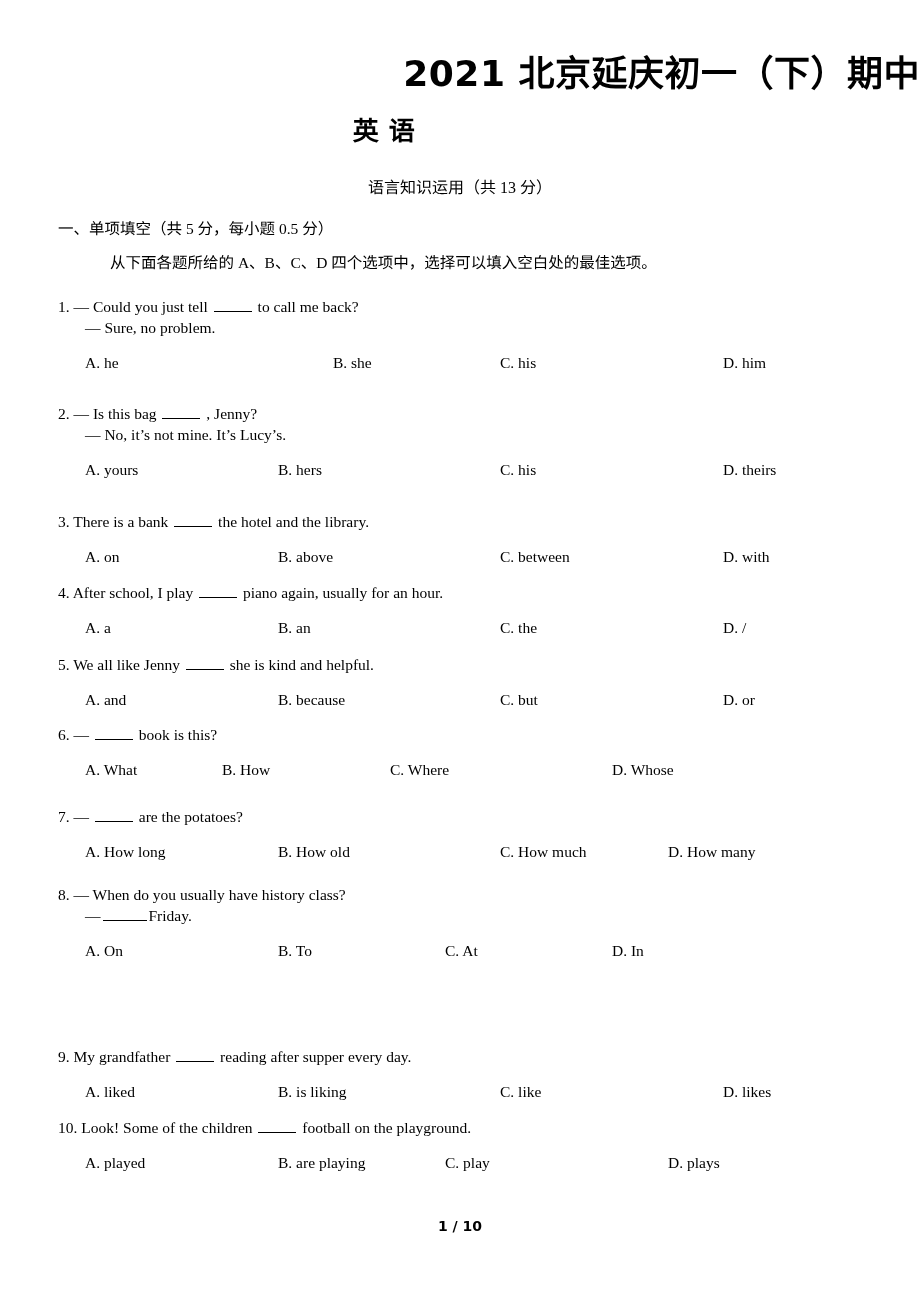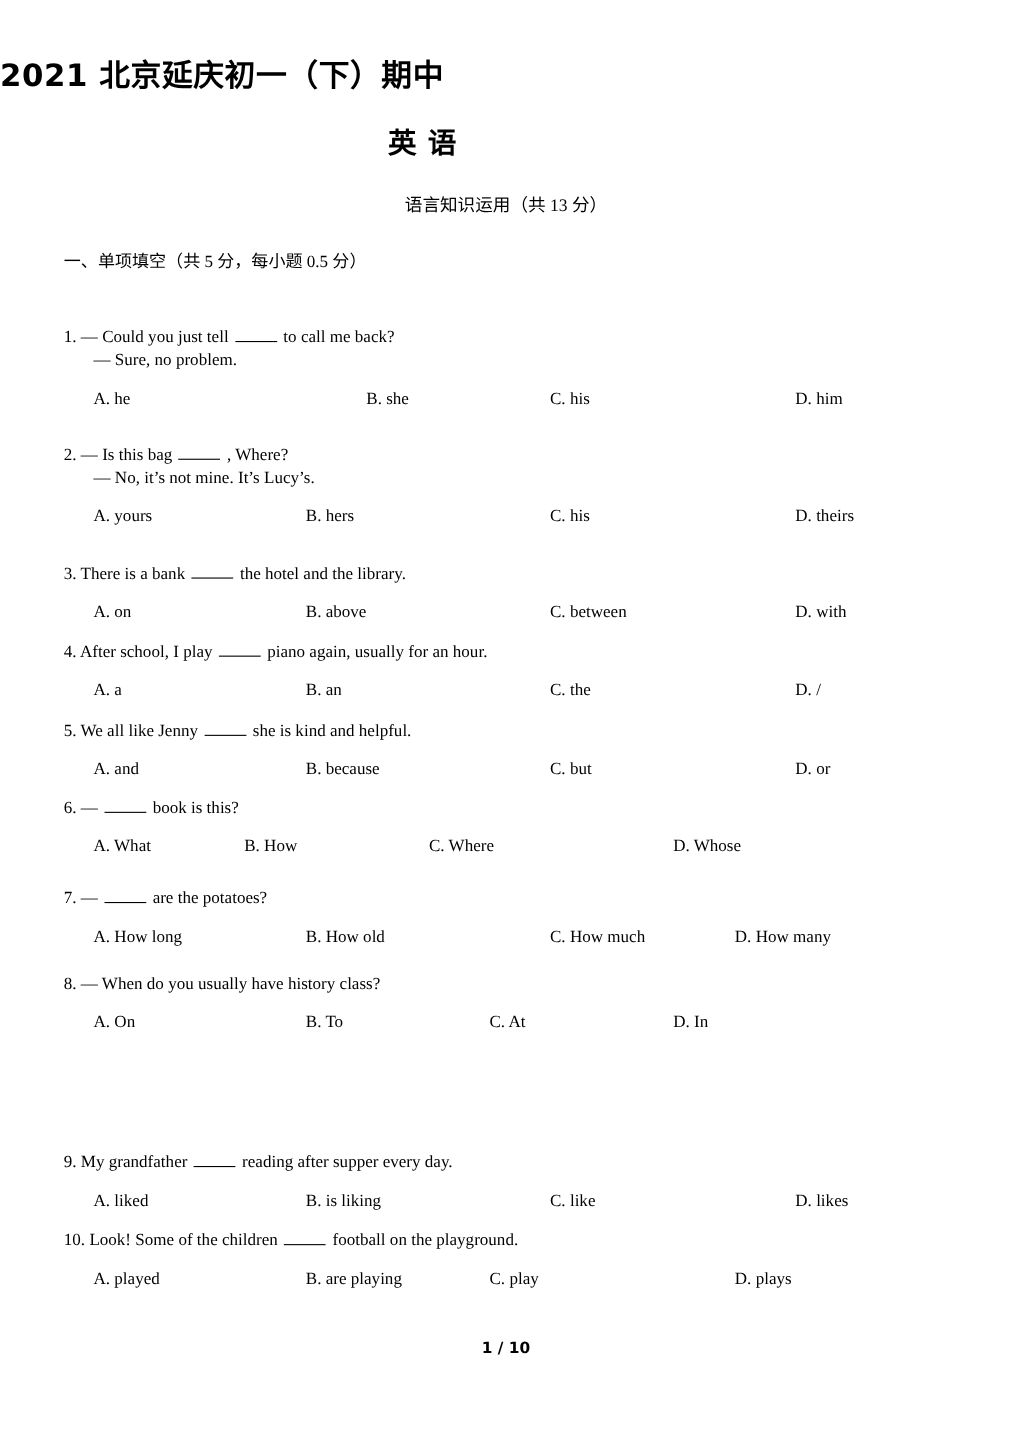--- a/index.html
+++ b/index.html
@@ -21,23 +21,23 @@
     overflow: hidden;
     box-sizing: border-box;
   }
 
   
   .doc-title {
     position: absolute;
     left: 0;
     top: 52px;
     width: 920px;
-    text-align: left;
+    text-align: right;
     font-family: "DejaVu Sans", "Liberation Sans", sans-serif;
-    font-size: 28px;
+    font-size: 36px;
     font-weight: 700;
     letter-spacing: 0.5px;
     line-height: 1.2;
   }
   .doc-subject {
     position: absolute;
     left: 0;
     top: 116px;
     width: 768px;
     text-align: center;
@@ -53,21 +53,21 @@
     top: 178px;
     width: 920px;
     text-align: center;
     font-size: 16px;
     font-weight: 400;
     line-height: 1.3;
   }
   .section-heading {
     position: absolute;
     left: 58px;
-    top: 229px;
+    top: 219px;
     font-size: 15.5px;
     line-height: 1.3;
     white-space: nowrap;
   }
   .section-instruction {
     position: absolute;
     left: 110px;
     top: 253px;
     font-size: 15.5px;
     line-height: 1.3;
@@ -128,35 +128,36 @@
 </style>
 </head>
 <body>
 
 <div class="page">
 
   <div class="doc-title">2021 北京延庆初一（下）期中</div>
   <div class="doc-subject">英    语</div>
   <div class="section-center">语言知识运用（共 13 分）</div>
   <div class="section-heading">一、单项填空（共 5 分，每小题 0.5 分）</div>
+  <div class="section-instruction">从下面各题所给的 A、B、C、D 四个选项中，选择可以填入空白处的最佳选项。</div>
 
   <div id="questions-container">
       <div class="qblock" style="top: 296px;">
         <div class="q-line q-stem"><span>1. — Could you just tell</span> <span class="blank blank-sm"></span><span> to call me back?</span></div>
         <div class="q-line q-reply"><span>— Sure, no problem.</span></div>
         <div style="height: 14px;"></div>
         <div class="q-options">
           <span class="opt" style="left: 27px;">A. he</span>
           <span class="opt" style="left: 275px;">B. she</span>
           <span class="opt" style="left: 442px;">C. his</span>
           <span class="opt" style="left: 665px;">D. him</span>
         </div>
       </div>
       <div class="qblock" style="top: 403px;">
-        <div class="q-line q-stem"><span>2. — Is this bag</span> <span class="blank blank-sm"></span><span> , Where?</span></div>
+        <div class="q-line q-stem"><span>2. — Is this bag</span> <span class="blank blank-sm"></span><span> , Jenny?</span></div>
         <div class="q-line q-reply"><span>— No, it’s not mine. It’s Lucy’s.</span></div>
         <div style="height: 14px;"></div>
         <div class="q-options">
           <span class="opt" style="left: 27px;">A. yours</span>
           <span class="opt" style="left: 220px;">B. hers</span>
           <span class="opt" style="left: 442px;">C. his</span>
           <span class="opt" style="left: 665px;">D. theirs</span>
         </div>
       </div>
       <div class="qblock" style="top: 511px;">
@@ -204,20 +205,21 @@
         <div style="height: 14px;"></div>
         <div class="q-options">
           <span class="opt" style="left: 27px;">A. How long</span>
           <span class="opt" style="left: 220px;">B. How old</span>
           <span class="opt" style="left: 442px;">C. How much</span>
           <span class="opt" style="left: 610px;">D. How many</span>
         </div>
       </div>
       <div class="qblock" style="top: 884px;">
         <div class="q-line q-stem"><span>8. — When do you usually have history class?</span></div>
+        <div class="q-line q-reply"><span>—</span><span class="blank blank-md"></span><span>Friday.</span></div>
         <div style="height: 14px;"></div>
         <div class="q-options">
           <span class="opt" style="left: 27px;">A. On</span>
           <span class="opt" style="left: 220px;">B. To</span>
           <span class="opt" style="left: 387px;">C. At</span>
           <span class="opt" style="left: 554px;">D. In</span>
         </div>
       </div>
       <div class="qblock" style="top: 1046px;">
         <div class="q-line q-stem"><span>9. My grandfather</span> <span class="blank blank-sm"></span><span> reading after supper every day.</span></div>

